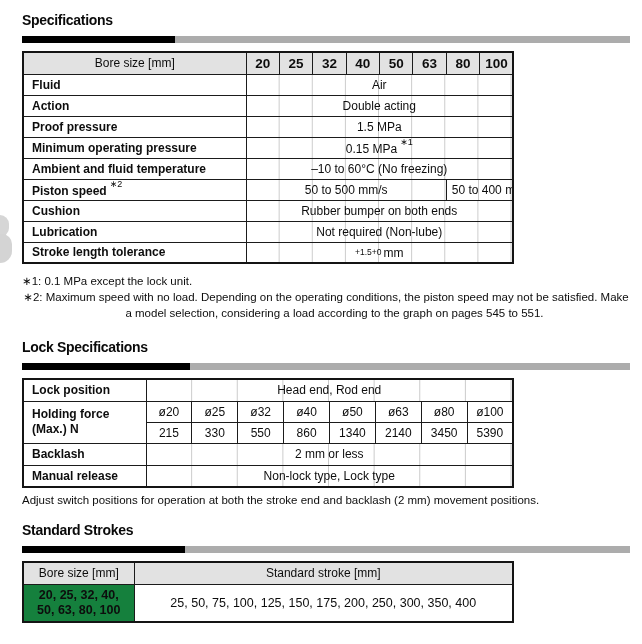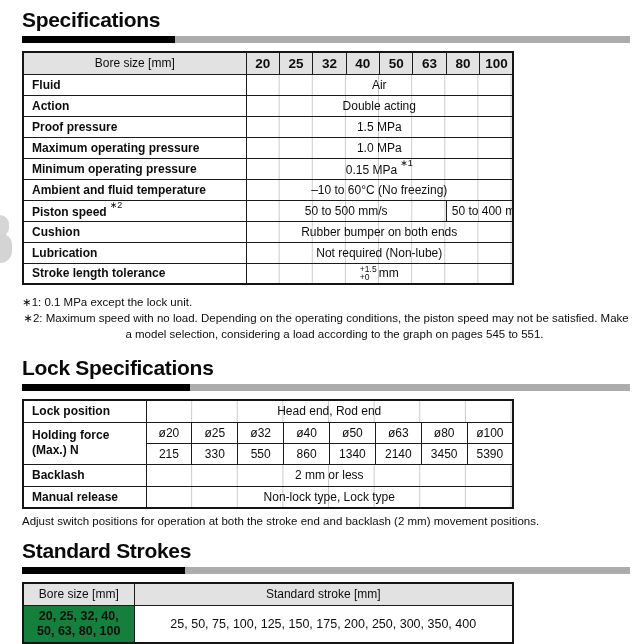--- a/index.html
+++ b/index.html
@@ -9,21 +9,21 @@
     background:#ffffff;
     font-family:"Liberation Sans", sans-serif;
     color:#0d0d0d;
     position:relative;
     overflow:hidden;
   }
   .content { padding:8px 12px 0 22px; position:relative; }
 
   
   .sec-title {
-    font-size:21px; font-weight:bold; letter-spacing:-0.3px;
+    font-size:14px; font-weight:bold; letter-spacing:-0.3px;
     margin:0; line-height:24px; color:#0a0a0a;
   }
   .rule { height:7px; background:#acacac; position:relative; margin-top:4px; width:608px; }
   .rule .black { position:absolute; left:0; top:0; height:7px; background:#000; }
   .w-spec { width:153px; } .w-lock { width:168px; } .w-strokes { width:163px; }
 
   
   table { border-collapse:collapse; table-layout:fixed; margin-top:8px; width:492px; }
   table { border:2px solid #141414; }
   th, td { border:1px solid #1b1b1b; padding:0 5px; height:21px; font-size:12px; font-weight:normal; overflow:hidden; white-space:nowrap; }
@@ -33,21 +33,21 @@
   .lbl { font-weight:bold; text-align:left; padding-left:8px; }
   .val { text-align:center; }
 
   
   .m8 { background-image:linear-gradient(to left,#cbcbcb 1px,transparent 1px); background-size:12.5% 100%; background-repeat:repeat-x; }
   .m6 { background-image:linear-gradient(to left,#cbcbcb 1px,transparent 1px); background-size:16.6667% 100%; background-repeat:repeat-x; }
   .m2 { background-image:linear-gradient(to left,#cbcbcb 1px,transparent 1px); background-size:50% 100%; background-repeat:repeat-x; }
 
   sup.ref { font-size:9px; position:relative; top:-3px; margin-left:3px; font-weight:normal; }
 
-  .tol { display:inline-flex; flex-direction:column; font-size:8.5px; line-height:8.5px; vertical-align:middle; text-align:left; }
+  .tol { display:inline-flex; flex-direction:row; font-size:8.5px; line-height:8.5px; vertical-align:middle; text-align:left; }
   .tol-unit { font-size:12px; margin-left:2px; vertical-align:middle; }
 
   .footnotes { margin-top:9px; font-size:11.5px; line-height:16px; width:608px; }
   .fn-hang { padding-left:17px; text-indent:-17px;text-align:center; }
 
   .note { margin-top:6px; font-size:11.5px; }
 
   #sec-lock { margin-top:14px; }
   #sec-strokes { margin-top:12px; }
 
@@ -114,24 +114,20 @@
       </tr>
       <tr>
         <td class="lbl">Action</td>
         <td class="val m8" colspan="8">Double acting</td>
       </tr>
       <tr>
         <td class="lbl">Proof pressure</td>
         <td class="val m8" colspan="8">1.5 MPa</td>
       </tr>
       <tr>
-        <td class="lbl">Maximum operating pressure</td>
-        <td class="val m8" colspan="8">1.0 MPa</td>
-      </tr>
-      <tr>
         <td class="lbl">Minimum operating pressure</td>
         <td class="val m8" colspan="8">
           <span>0.15 MPa</span><sup class="ref">∗1</sup>
         </td>
       </tr>
       <tr>
         <td class="lbl">Ambient and fluid temperature</td>
         <td class="val m8" colspan="8">–10 to 60°C (No freezing)</td>
       </tr>
       <tr>

